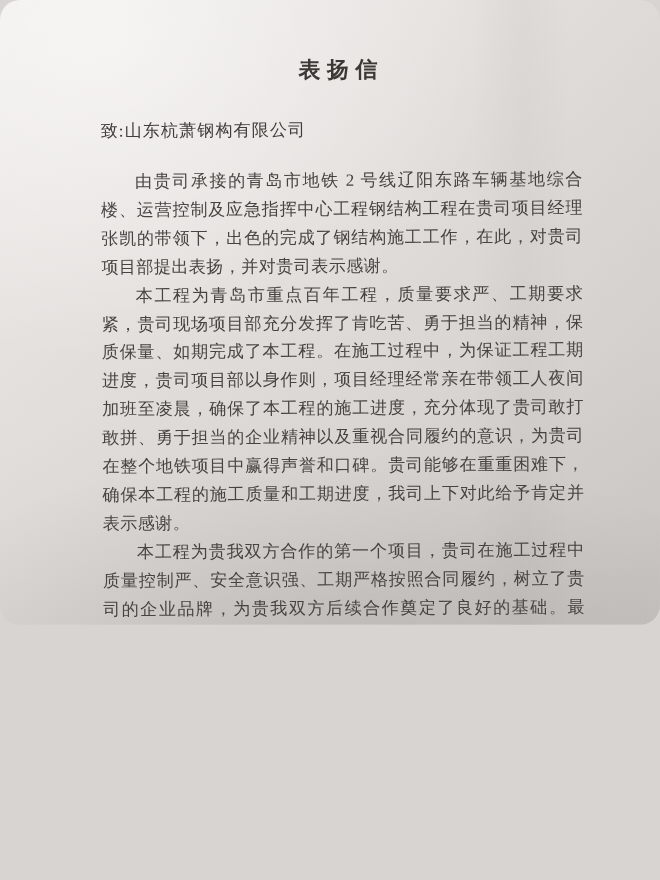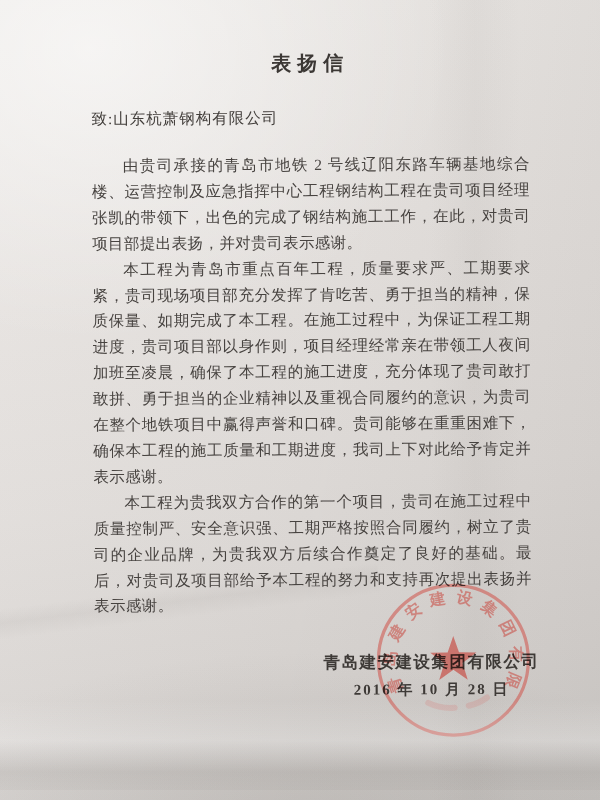--- a/index.html
+++ b/index.html
@@ -2,26 +2,27 @@
 <html><head>
 <meta charset="utf-8">
 <style>
   html,body{margin:0;padding:0;}
   body{
     width:600px;height:800px;overflow:hidden;
     font-family:"Liberation Serif","DejaVu Serif",serif;
     background:#d8d4d1;
   }
   .photo{
-    position:relative;width:600px;height:800px;overflow:hidden;
+    position:relative;width:600px;height:568px;overflow:hidden;
     background:
       radial-gradient(ellipse 520px 420px at 15% 6%, rgba(255,255,255,0.55), rgba(255,255,255,0) 70%),
       radial-gradient(ellipse 700px 300px at 50% 104%, rgba(120,113,108,0.18), rgba(120,113,108,0) 60%),
       linear-gradient(100deg, rgba(255,255,255,0.12) 0%, rgba(0,0,0,0.02) 55%, rgba(90,85,82,0.10) 100%),
       linear-gradient(173deg,#ebe8e5 0%, #e5e1de 35%, #e0dcd9 60%, #d9d5d2 82%, #d0cdca 100%);
+    border-radius: 18px;
   }
   
   .crease1{position:absolute;left:-40px;top:540px;width:420px;height:120px;
     background:linear-gradient(to bottom, rgba(255,255,255,0) 40%, rgba(110,104,100,0.07) 52%, rgba(255,255,255,0) 66%);
     transform:rotate(-7deg);pointer-events:none;}
   .crease2{position:absolute;left:0;top:700px;width:600px;height:90px;
     background:linear-gradient(to bottom, rgba(255,255,255,0) 0%, rgba(255,255,255,0.25) 45%, rgba(105,100,96,0.10) 80%, rgba(105,100,96,0.05) 100%);
     pointer-events:none;}
   .crease3{position:absolute;left:430px;top:0;width:90px;height:800px;
     background:linear-gradient(to right, rgba(255,255,255,0) 0%, rgba(118,112,108,0.05) 50%, rgba(255,255,255,0) 100%);

